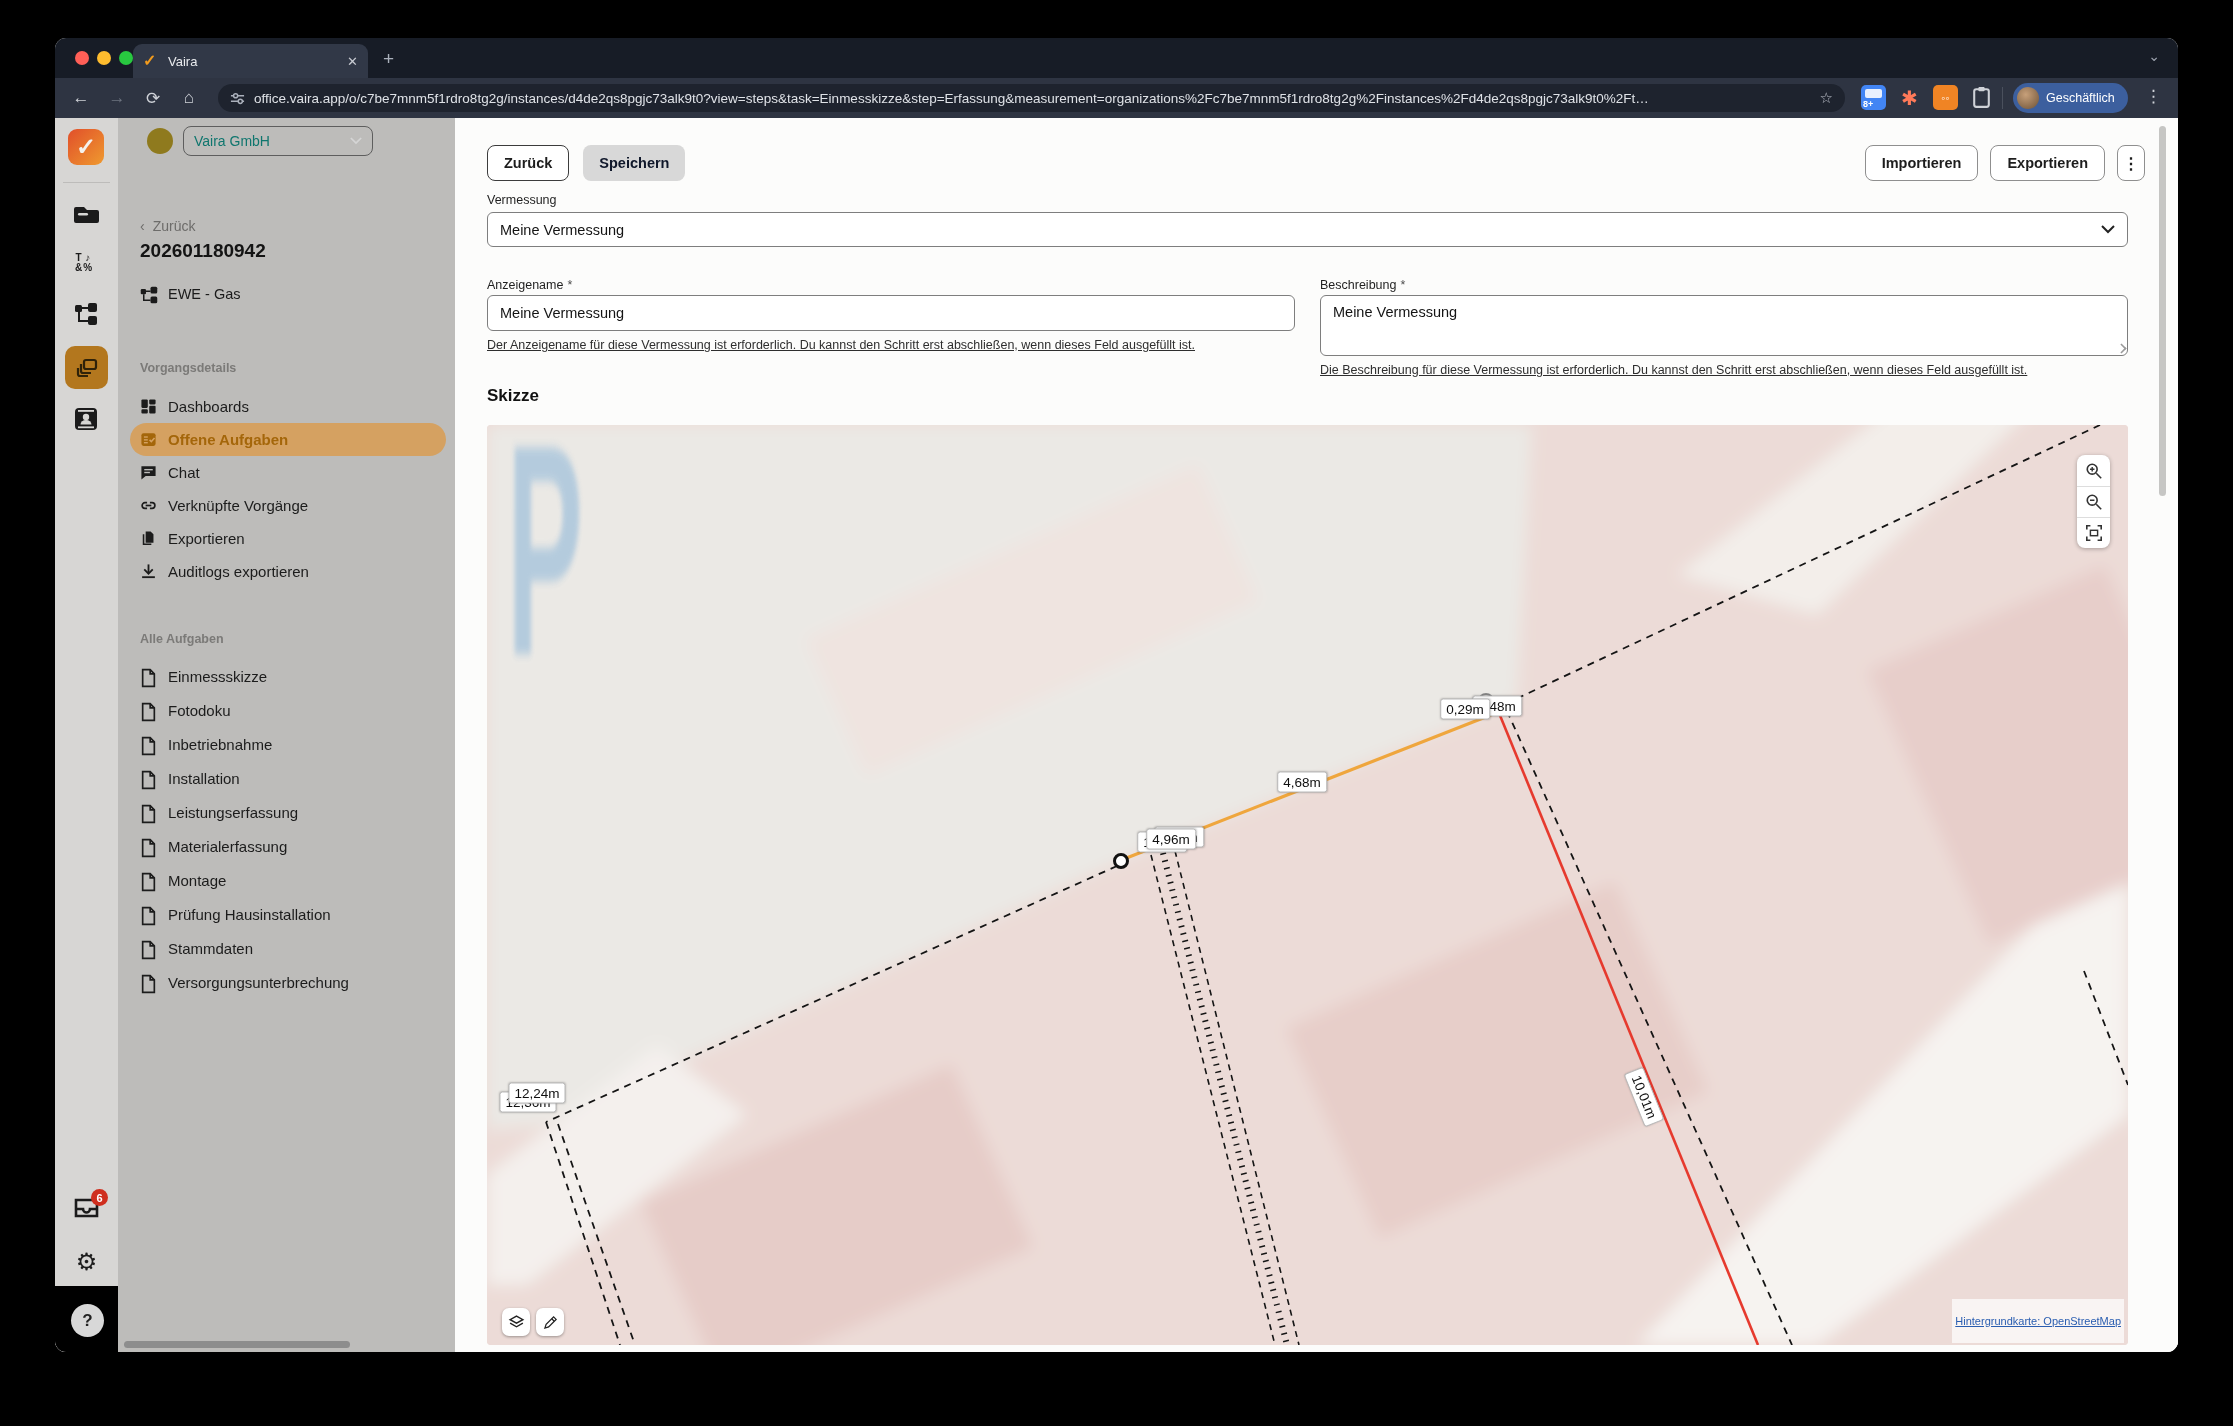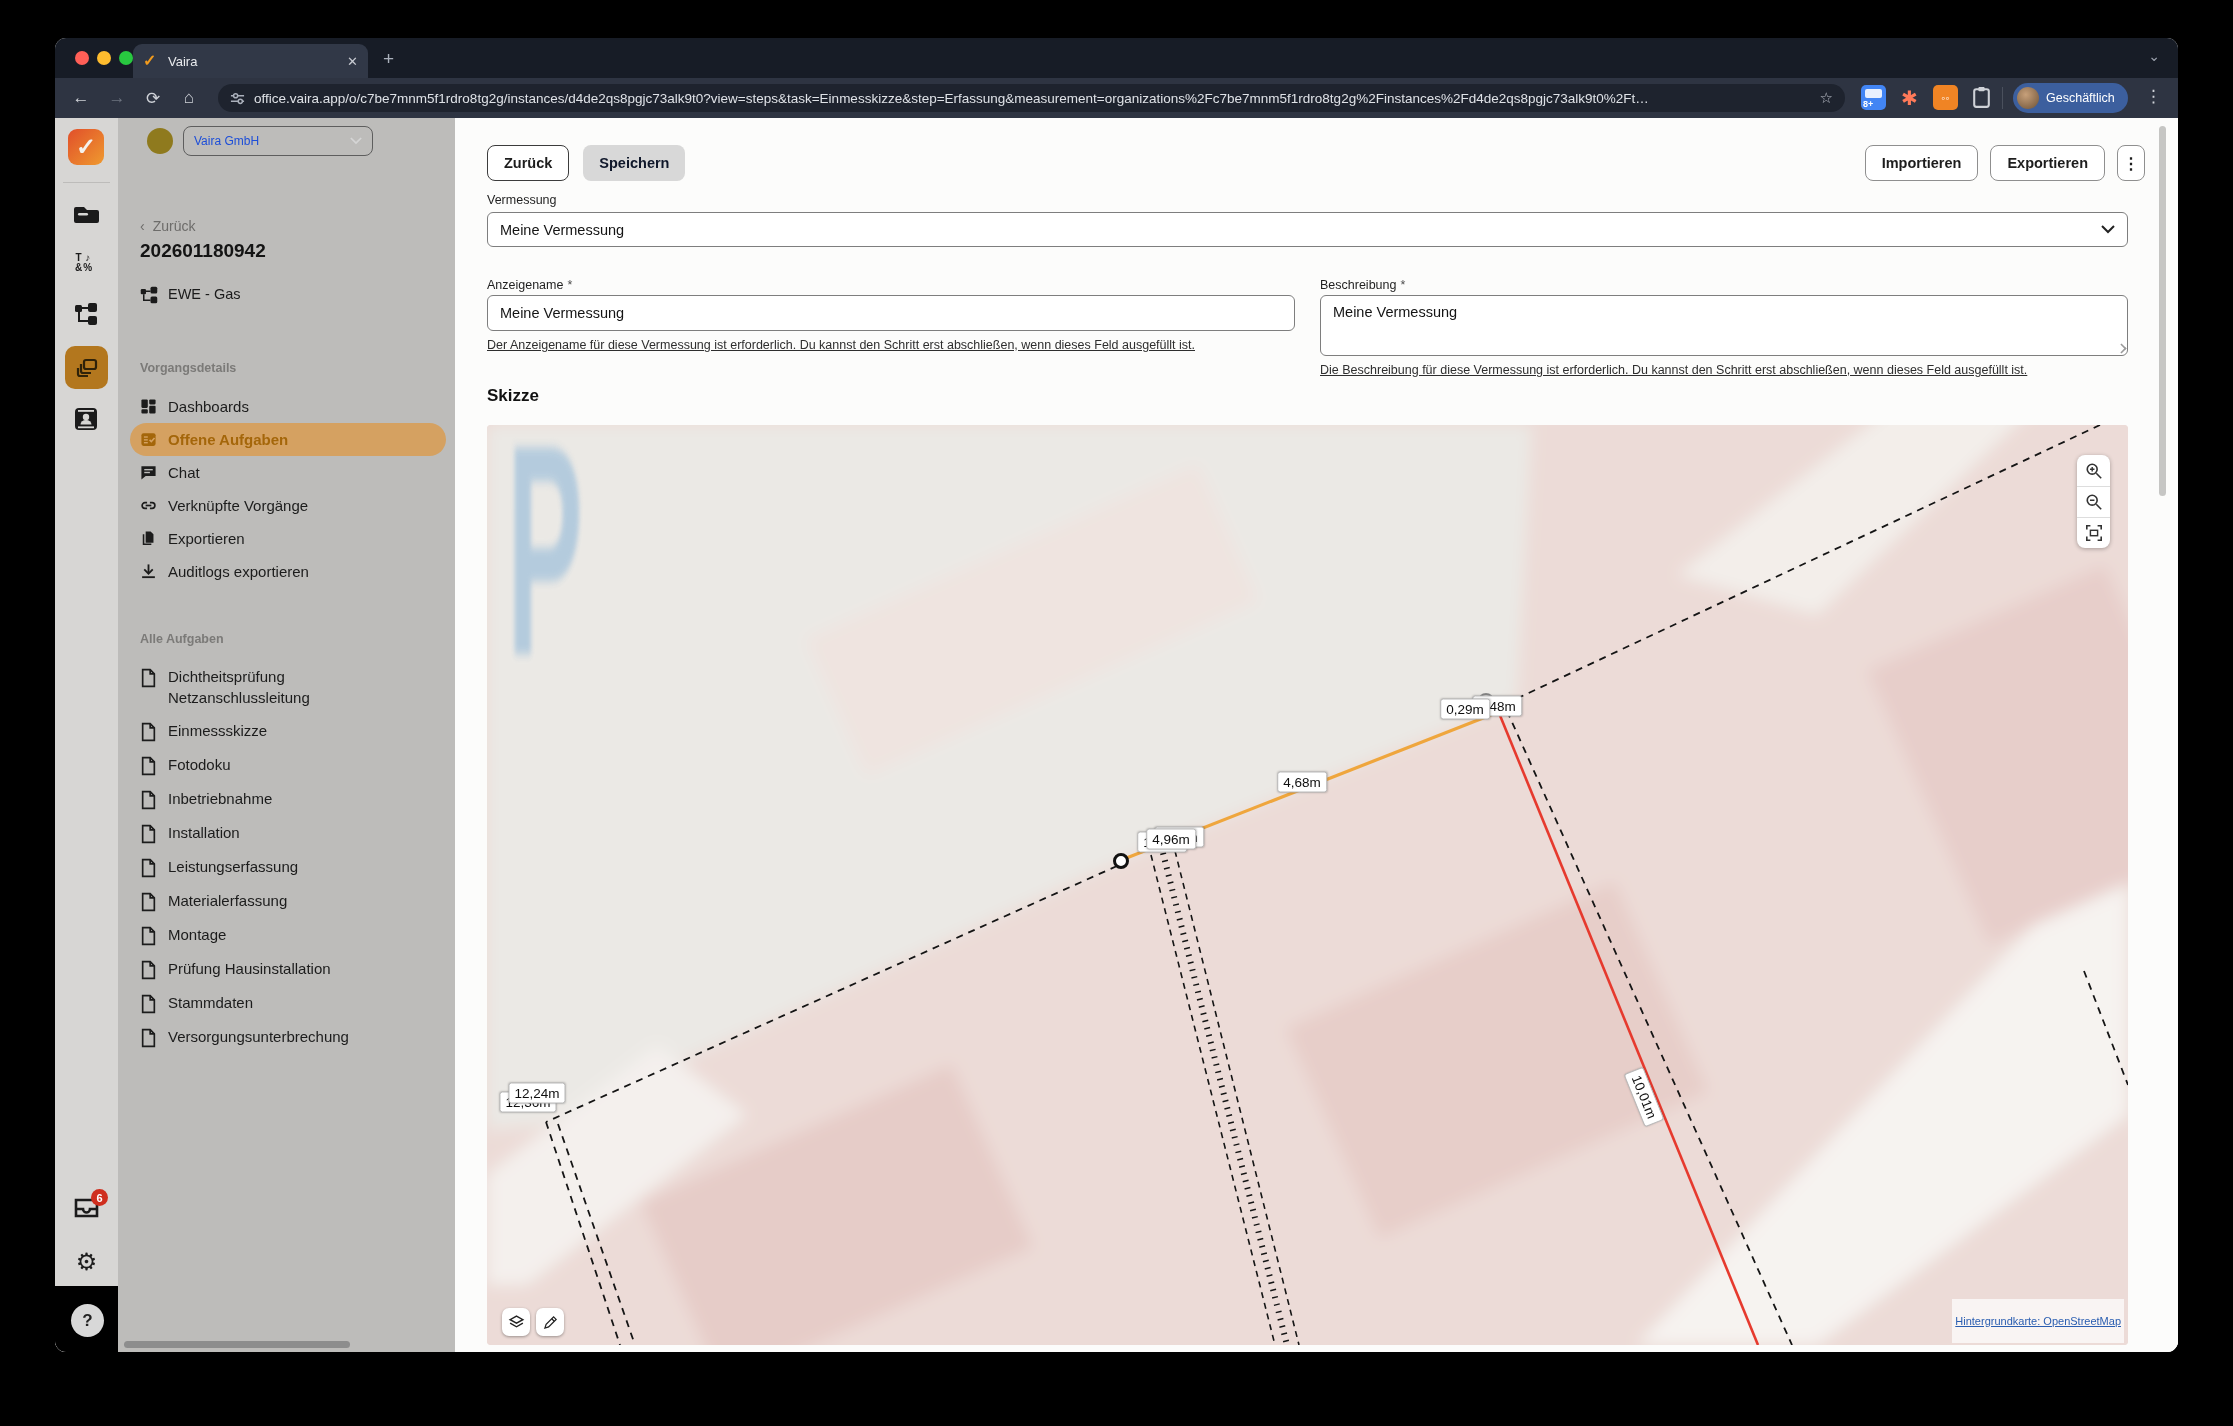--- a/index.html
+++ b/index.html
@@ -326,27 +326,20 @@
                   <line x1="3" y1="20" x2="21" y2="20"></line>
               </g>
             </svg>
             <span>Auditlogs exportieren</span>
           </div>
         </div>
 
         <div class="sec-label" style="top:514px">Alle Aufgaben</div>
 
         <div class="tasklist">
-          <div class="taskrow">
-            <svg width="17" height="20" viewBox="0 0 20 24" style="margin-top:2px">
-                <path d="M3 2h9l5 5v15H3z" fill="none" stroke="#1c1c1c" stroke-width="2"></path>
-                <path d="M12 2v5h5" fill="none" stroke="#1c1c1c" stroke-width="2"></path>
-              </svg>
-            <span class="tlabel">Dichtheitsprüfung Netzanschlussleitung</span>
-          </div>
           <div class="taskrow single">
             <svg width="17" height="20" viewBox="0 0 20 24" style="margin-top:2px">
                 <path d="M3 2h9l5 5v15H3z" fill="none" stroke="#1c1c1c" stroke-width="2"></path>
                 <path d="M12 2v5h5" fill="none" stroke="#1c1c1c" stroke-width="2"></path>
               </svg>
             <span class="tlabel">Einmessskizze</span>
           </div>
           <div class="taskrow single">
             <svg width="17" height="20" viewBox="0 0 20 24" style="margin-top:2px">
                 <path d="M3 2h9l5 5v15H3z" fill="none" stroke="#1c1c1c" stroke-width="2"></path>
@@ -541,21 +534,21 @@
 
           <a class="attrib">Hintergrundkarte: OpenStreetMap</a>
         </div>
 
         <div class="vscroll"></div>
       </div>
     </div>
 
     <div style="position:absolute; left:92px; top:88px; display:flex; align-items:center; gap:10px;">
       <div style="width:26px;height:26px;border-radius:50%;background:#8f7a1e;color:#f1edd8;font-size:12px;font-weight:bold;display:flex;align-items:center;justify-content:center;"></div>
-      <div style="height:30px;min-width:190px;border:1px solid #5e5e5e;border-radius:8px;background:transparent;display:flex;align-items:center;gap:8px;padding:0 10px;color:#1d4ed8;font-size:12px;">
+      <div style="height:30px;min-width:190px;border:1px solid #5e5e5e;border-radius:8px;background:transparent;display:flex;align-items:center;gap:8px;padding:0 10px;color:#0f766e;font-size:14px;">
         <span style="flex:1">Vaira GmbH</span>
         <svg width="12" height="8" viewBox="0 0 14 9">
           <path d="M1 1l6 6 6-6" fill="none" stroke="#d5d5d5" stroke-width="2"></path>
         </svg>
       </div>
     </div>
   </div>
 </div>
 
 </body></html>

